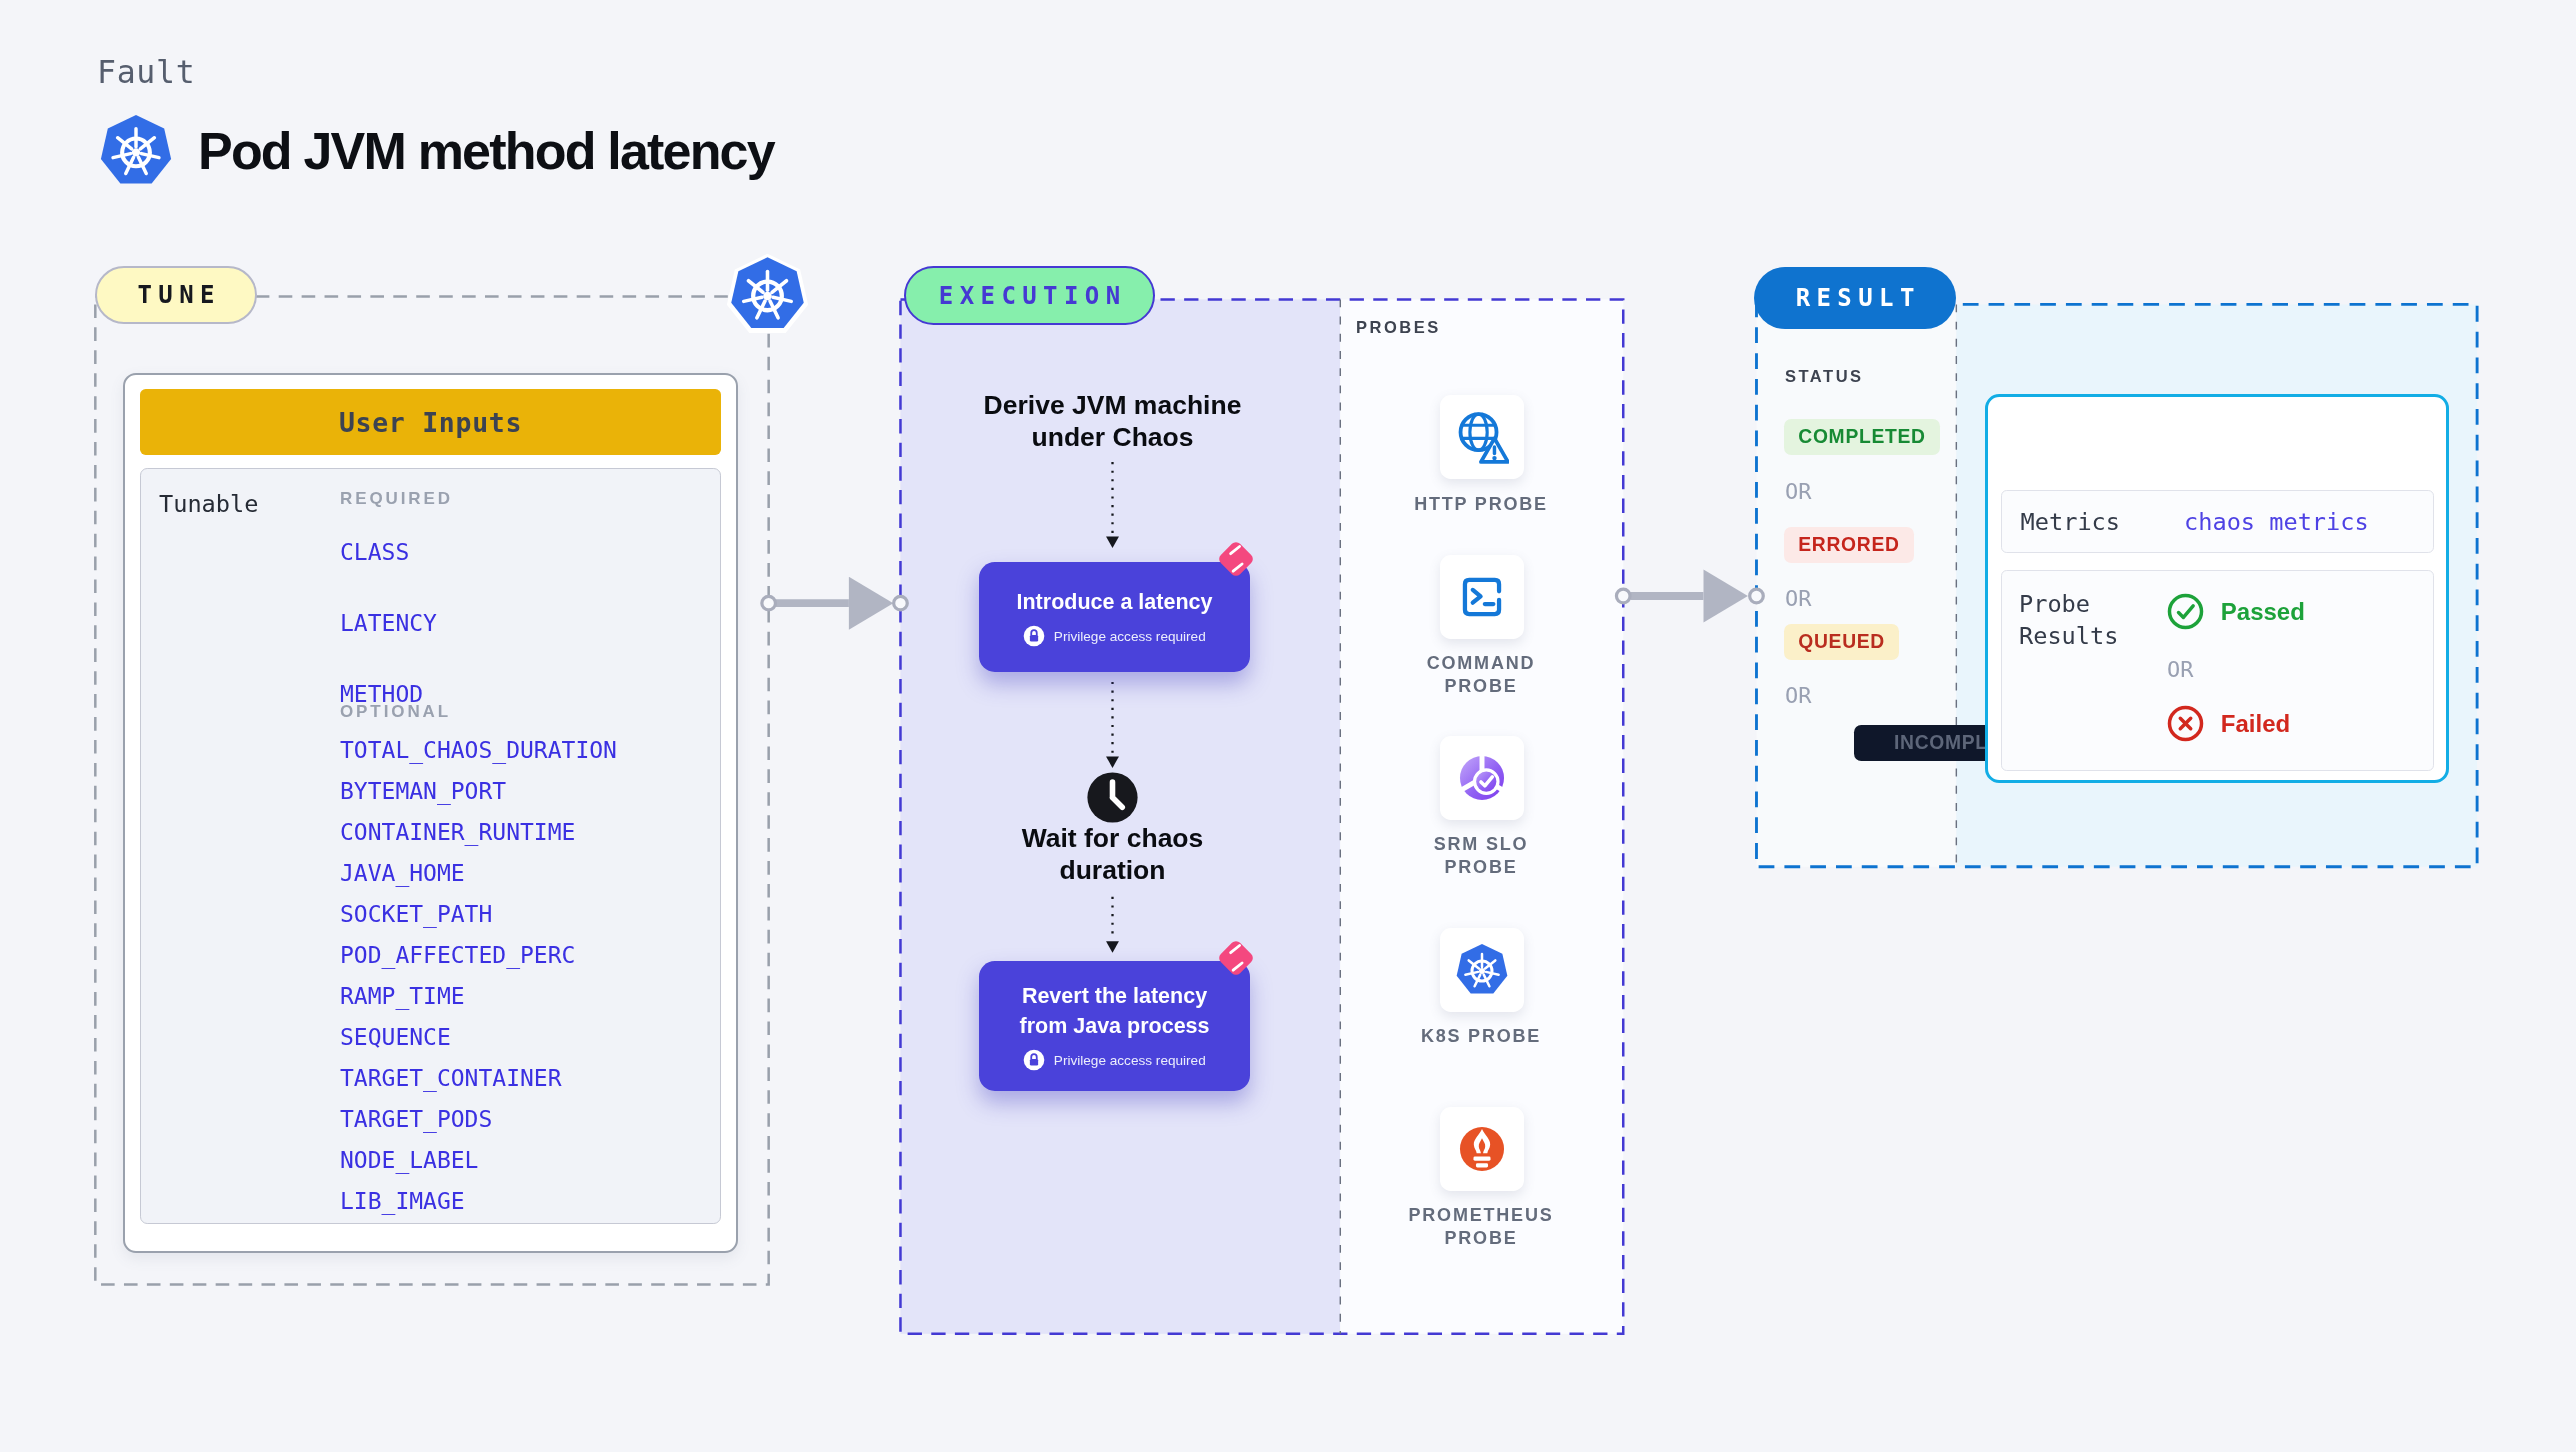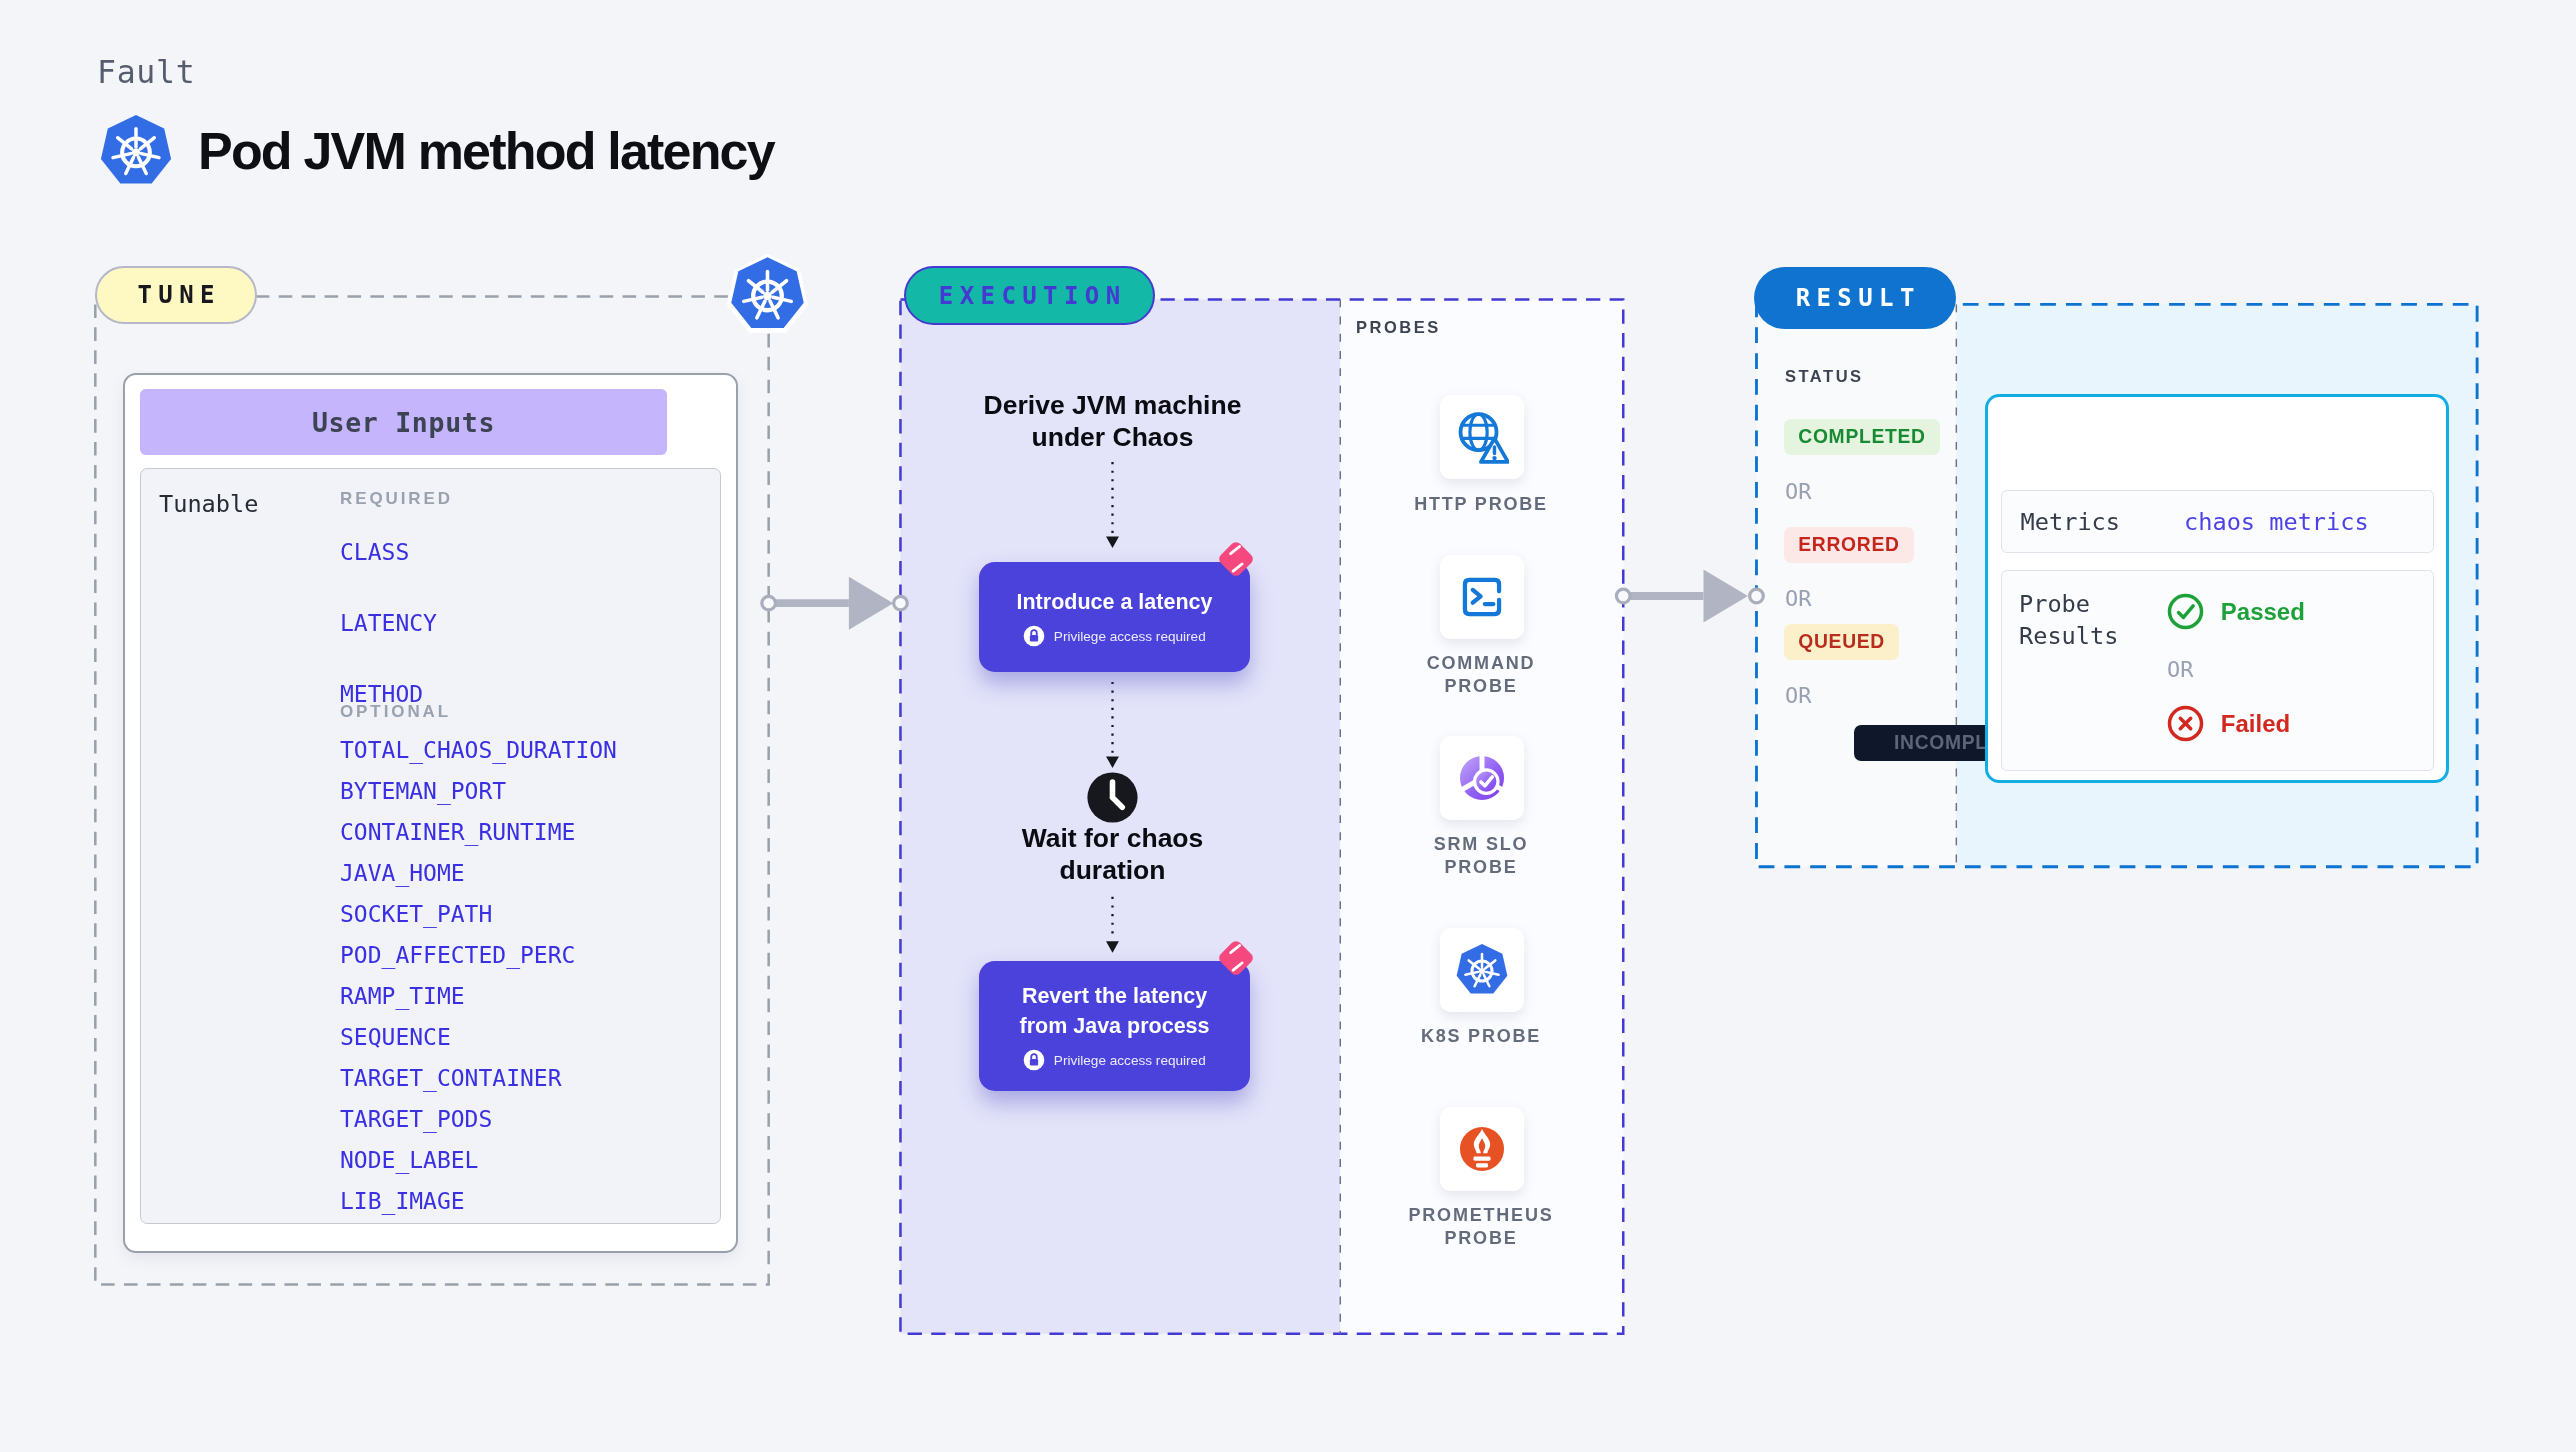--- a/index.html
+++ b/index.html
@@ -10,26 +10,26 @@
   .mono { font-family:"DejaVu Sans Mono", monospace; }
 
   
   .fault-label { left:97px; top:54px; font-size:31.5px; color:#565e6e; letter-spacing:0.7px; }
   .title-row { left:100px; top:115px; display:flex; align-items:center; gap:26px; }
   .page-title { font-size:52px; font-weight:bold; color:#0d0f14; letter-spacing:-1.8px; }
 
   
   .pill { display:flex; align-items:center; justify-content:center; font-weight:bold; font-size:24px; letter-spacing:6.4px; text-indent:6.4px; }
   .pill-tune { left:95px; top:266px; width:162px; height:58px; border-radius:29px; background:#fef9c3; border:2.1px solid #b6b8c9; color:#17191f; }
-  .pill-exec { left:904px; top:266px; width:251px; height:59px; border-radius:30px; background:#14b8a6; border:2.9px solid #4539d3; color:#4539d3; }
+  .pill-exec { left:904px; top:266px; width:251px; height:59px; border-radius:30px; background:#86efac; border:2.9px solid #4539d3; color:#4539d3; }
   .pill-result { left:1754px; top:267px; width:202px; height:62px; border-radius:31px; background:#0f73cf; color:#ffffff; }
 
   
   .ui-card { left:123px; top:373px; width:615px; height:880px; background:#ffffff; border:2.1px solid #9aa1ad; border-radius:13px; box-shadow:0 5.7px 14.3px rgba(100,108,130,0.10); }
-  .ui-header { left:140px; top:389px; width:527px; height:66px; background:#c4b5fd; border-radius:5.7px; display:flex; align-items:center; justify-content:center; font-weight:bold; font-size:26.5px; color:#3c4352; letter-spacing:0.7px; }
+  .ui-header { left:140px; top:389px; width:581px; height:66px; background:#eab308; border-radius:5.7px; display:flex; align-items:center; justify-content:center; font-weight:bold; font-size:26.5px; color:#3c4352; letter-spacing:0.7px; }
   .ui-panel { left:140px; top:468px; width:581px; height:756px; background:#f1f3f8; border:1.4px solid #c6c9d4; border-radius:7.2px; }
   .tunable { left:159px; top:490px; font-size:23.6px; color:#262b35; }
   .req-label, .opt-label { font-weight:bold; font-size:17px; letter-spacing:2.9px; color:#9aa1af; }
   .req-label { left:340px; top:489px; }
   .req-items { left:340px; top:540px; display:flex; flex-direction:column; gap:47px; }
   .req-items .item { font-size:23px; color:#3a30e2; line-height:24px; letter-spacing:0px; }
   .opt-label { left:340px; top:702px; }
   .opt-items { left:340px; top:738px; display:flex; flex-direction:column; gap:17px; }
   .opt-items .item { font-size:23px; color:#3a30e2; line-height:24px; }
 

